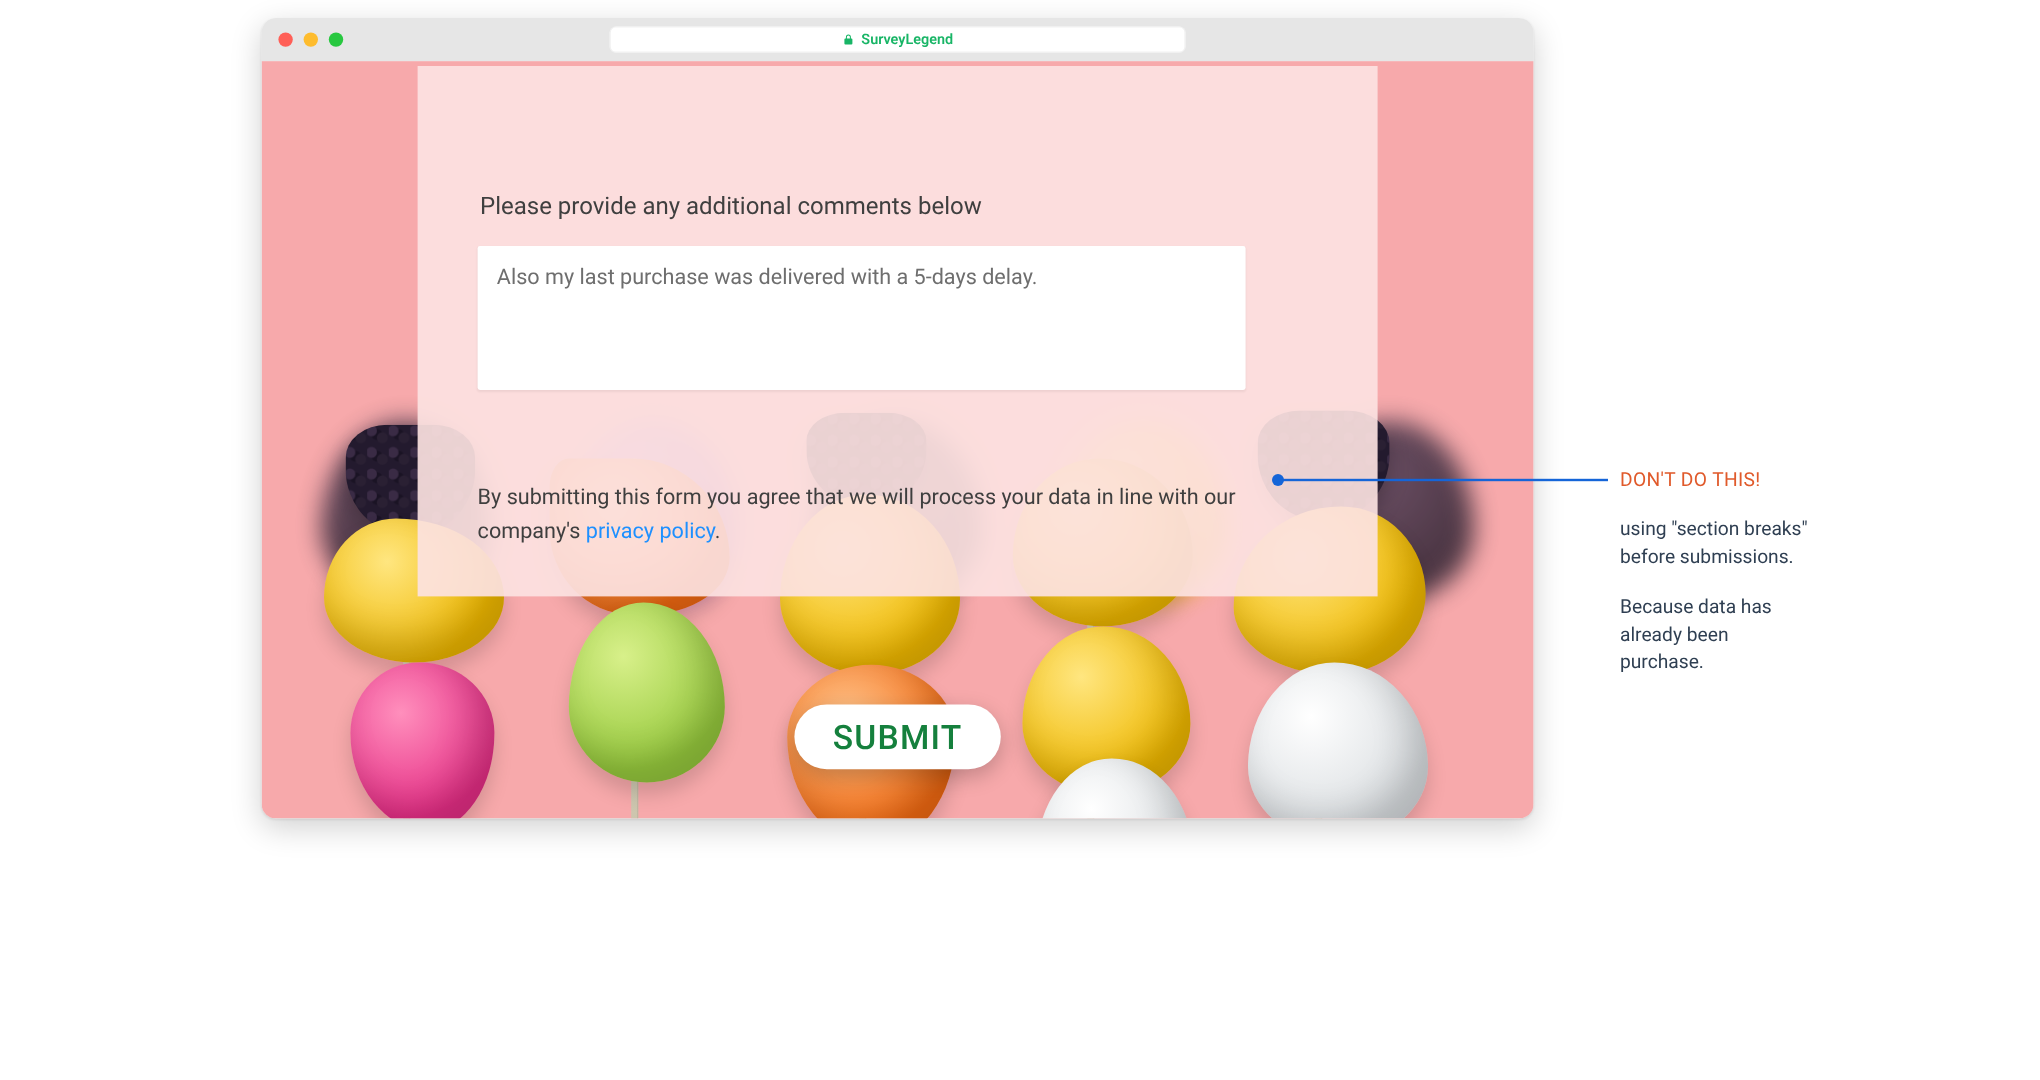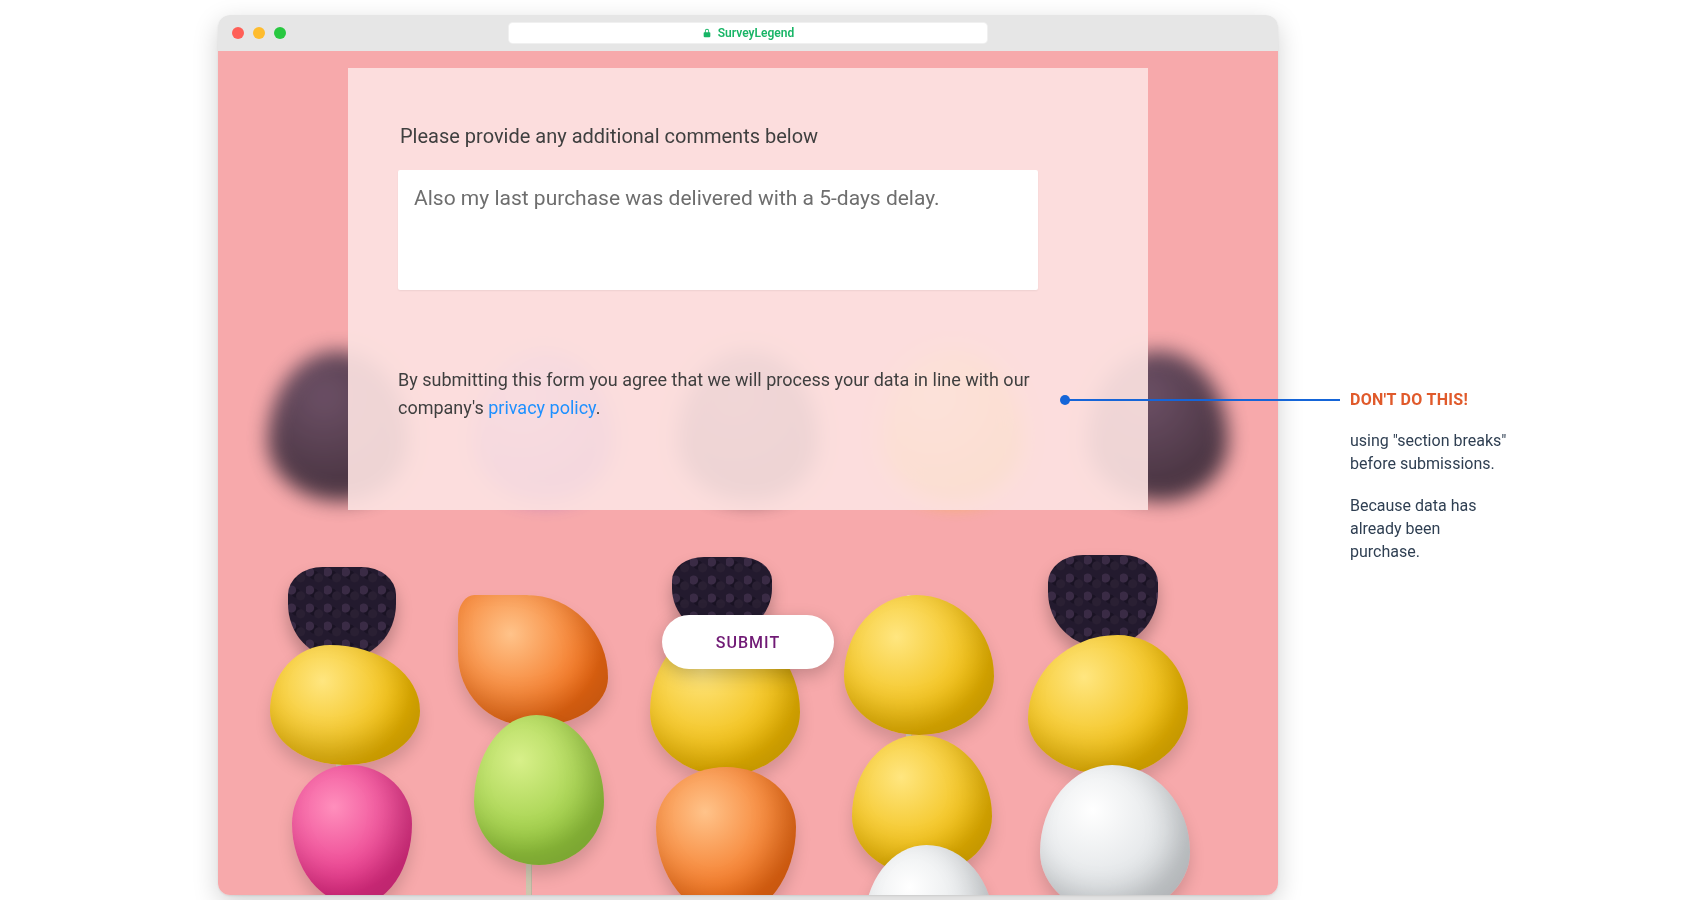--- a/index.html
+++ b/index.html
@@ -18,21 +18,21 @@
   body{
     width:1700px;height:900px;
     font-family:-apple-system,BlinkMacSystemFont,"Segoe UI",Roboto,Helvetica,Arial,sans-serif;
     background:#ffffff;
     position:relative;
     overflow:hidden;
   }
   
   .browser{
     position:absolute;left:218px;top:15px;
-    width:1060px;height:880px;
+    width:1060px;height:667px;
     border-radius:12px;
     background:#f4f4f4;
     box-shadow:0 8px 26px rgba(0,0,0,0.18),0 1px 2px rgba(0,0,0,0.08);
     overflow:hidden;
   }
   .titlebar{
     height:36px;background:var(--titlebar);
     display:flex;align-items:center;gap:10px;padding:0 14px;
     border-top-left-radius:12px;border-top-right-radius:12px;
     position:relative;
@@ -77,54 +77,54 @@
   .berry{position:absolute;border-radius:32% 32% 48% 48%/30% 30% 60% 60%;background:
     radial-gradient(circle at 20% 28%, #3a2b45 4px, transparent 5px) 0 0/18px 18px,
     radial-gradient(circle at 70% 60%, #2a2033 4px, transparent 5px) 0 0/18px 18px,
     radial-gradient(circle at 45% 45%, #1a1324 4px, transparent 5px) 0 0/18px 18px,
     #231a2e;
     box-shadow:0 10px 16px rgba(0,0,0,.25);}  
 
   
   .panel{
     position:absolute;left:50%;transform:translateX(-50%);
-    top:17px;width:800px;height:442px;
+    top:4px;width:800px;height:442px;
     background:rgba(252,226,225,0.92);
-    padding:56px 50px 36px;
+    padding:104px 50px 36px;
     box-sizing:border-box;
   }
   .q-label{font-size:20px;color:#3f3f3f;margin:0 0 22px 2px;}
   .ta{
     width:640px;height:120px;border:none;outline:none;resize:none;
-    background:#ffffff;border-radius:2px;padding:14px 16px;font-size:21px;color:#6e6e6e;line-height:1.4;
+    background:#ffffff;border-radius:2px;padding:14px 16px;font-size:18px;color:#6e6e6e;line-height:1.4;
     box-shadow:0 1px 2px rgba(0,0,0,0.06);font-family:inherit;box-sizing:border-box;
   }
   .consent{margin-top:72px;font-size:18px;line-height:1.55;color:#3f3f3f;max-width:640px;}
   .consent a{color:var(--link);text-decoration:none;margin-top:32px;}
 
   .submit{
-    position:absolute;left:50%;top:564px;transform:translateX(-50%);
+    position:absolute;left:50%;top:536px;transform:translateX(-50%);
     width:172px;height:54px;border-radius:34px;background:#ffffff;
     display:flex;align-items:center;justify-content:center;
-    font-size:16px;letter-spacing:1px;color:#701a75;font-weight:500;
+    font-size:28px;letter-spacing:1px;color:#15803d;font-weight:500;
     box-shadow:0 6px 18px rgba(0,0,0,.22);
     cursor:pointer;user-select:none;
   }
 
   
   .pointer{
     position:absolute;left:1065px;top:399px;width:275px;height:2px;background:var(--line);
   }
   .pointer::before{content:"";position:absolute;left:-5px;top:-4px;width:10px;height:10px;border-radius:50%;background:var(--line);}  
 
   .note{
     position:absolute;left:1350px;top:388px;width:160px;
     font-size:16px;line-height:1.45;color:var(--note);
   }
-  .note .headline{color:var(--callout);font-weight:700;letter-spacing:.3px;margin-bottom:18px;display:block;}
+  .note .headline{color:var(--callout);font-weight:400;letter-spacing:.3px;margin-bottom:18px;display:block;}
   .note p{margin:0 0 18px 0;}
 </style>
 </head>
 <body>
 
 <div class="browser">
   <div class="titlebar">
     <div class="traffic">
       <span class="dot red"></span>
       <span class="dot yellow"></span>

